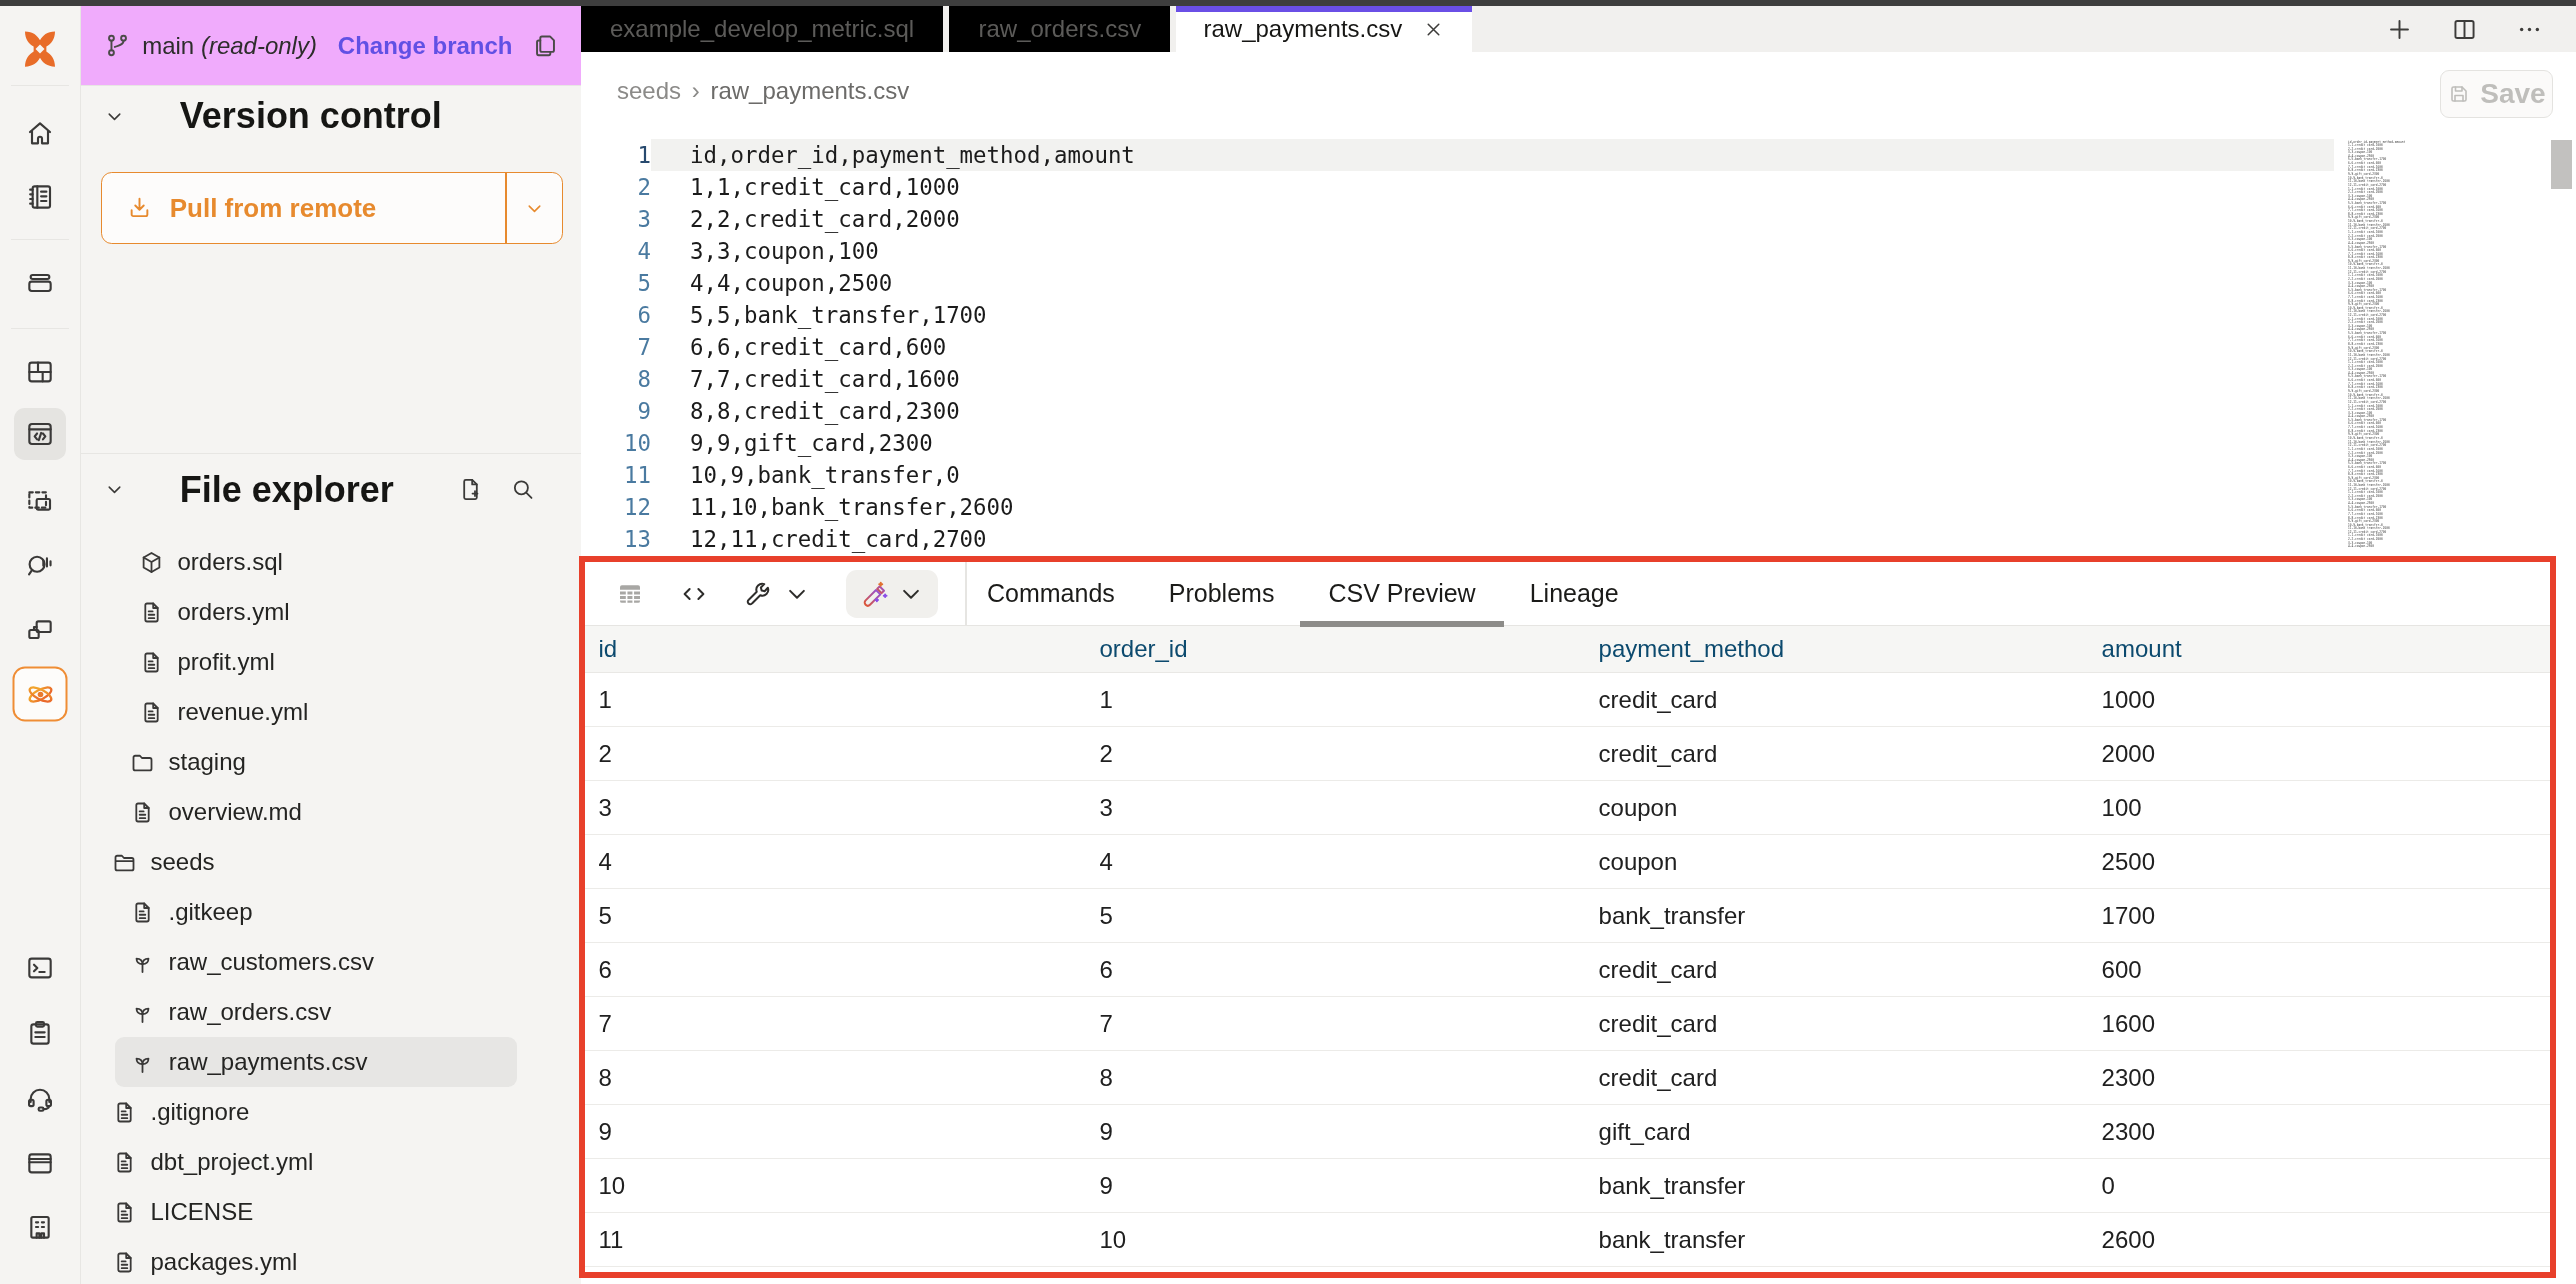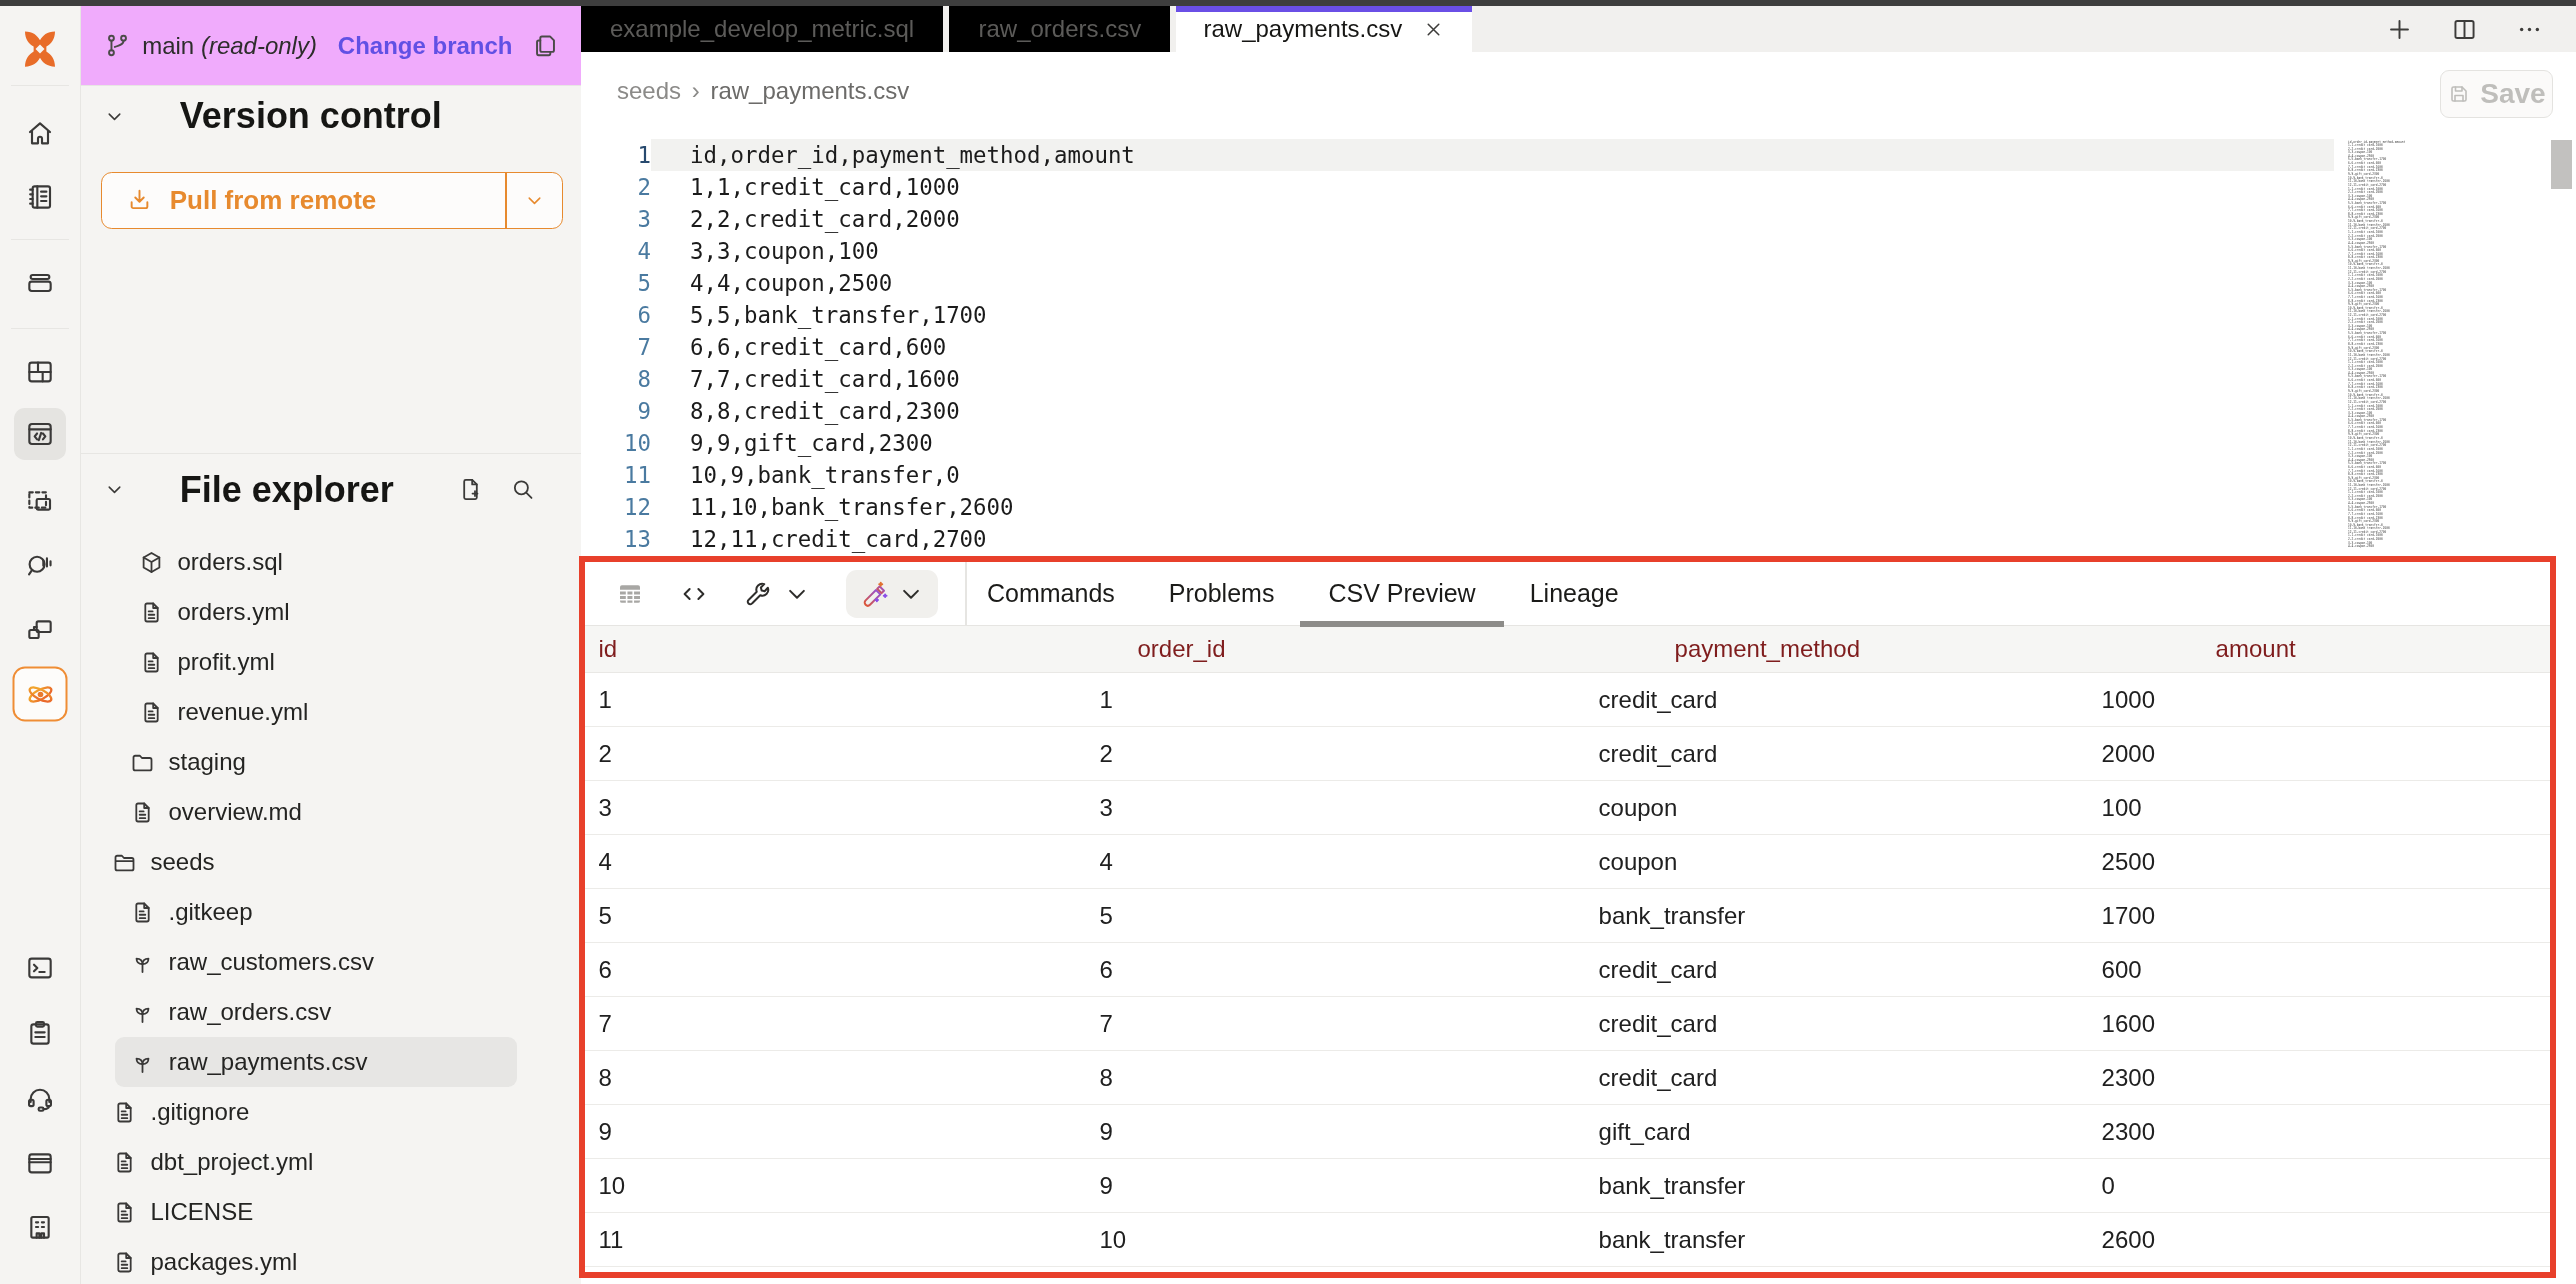--- a/index.html
+++ b/index.html
@@ -27,21 +27,21 @@
               border-bottom:0.9px solid #e7e6e3;display:flex;align-items:center;padding:0 21.5px;}
   .branch-row .icon{width:29px;height:29px;color:#4b4a48;flex:none;}
   .branch-label{font-size:24px;color:#2d2d2b;margin-left:10.7px;white-space:nowrap;}
   .branch-label i{font-style:italic;}
   .change-branch{margin-left:auto;font-size:24px;font-weight:600;color:var(--purple);white-space:nowrap;}
   .copy-btn{width:29px;height:29px;color:#4b4a48;margin-left:18px;flex:none;}
   .section-header{display:flex;align-items:center;gap:14.3px;}
   .vc-header{position:absolute;top:89px;left:21.5px;}
   .chev{width:23px;height:23px;color:#3b3a38;flex:none;}
   .section-title{font-size:36px;font-weight:700;color:#161614;margin-left:40px;}
-  .pull-btn{position:absolute;top:166px;left:19.7px;width:462px;height:57px;border:1.8px solid var(--orange);
+  .pull-btn{position:absolute;top:166px;left:19.7px;width:462px;height:72px;border:1.8px solid var(--orange);
             border-radius:10.7px;background:#fdfcfb;display:flex;align-items:stretch;color:var(--orange);}
   .pull-main{flex:1;display:flex;align-items:center;gap:16px;padding-left:23px;font-size:26px;font-weight:700;}
   .pull-main .icon{width:29px;height:29px;}
   .pull-divider{width:1.8px;background:var(--orange);}
   .pull-caret{width:55px;display:flex;align-items:center;justify-content:center;}
   .pull-caret .icon{width:23px;height:23px;}
   .sidebar-divider{position:absolute;top:447px;left:0;right:0;height:0.9px;background:#e7e6e3;}
   .fe-header{position:absolute;top:463px;left:21.5px;right:45px;height:41px;display:flex;gap:14.3px;}
   .fe-actions{margin-left:auto;display:flex;gap:25px;color:#3b3a38;}
   .fe-actions .icon{width:27px;height:27px;}
@@ -87,21 +87,21 @@
   .ptool-icons{display:flex;align-items:center;gap:34px;padding:0 27px 0 30px;align-self:stretch;}
   .ptool-icons .icon{width:30px;height:30px;color:#2e2d2b;}
   .ptool-group{display:flex;align-items:center;gap:9px;}
   .chev-sm{width:21.5px;height:21.5px;color:#8b8a88;}
   .wand-pill{display:flex;align-items:center;gap:7.2px;background:#f1f0ed;border-radius:10.7px;padding:9px 12.5px;}
   .ptool-divider{width:1.8px;align-self:stretch;background:#e6e5e2;}
   .panel-tabs{display:flex;gap:54px;margin-left:20px;height:100%;align-items:center;font-size:25px;color:#1b1b19;}
   .panel-tab{position:relative;height:100%;display:flex;align-items:center;white-space:nowrap;}
   .panel-tab.active::after{content:"";position:absolute;left:-28px;right:-28px;bottom:-1.8px;height:6.3px;background:#8d8c89;}
   .thead{height:47px;background:#f6f6f4;display:grid;grid-template-columns:25.5% 25.4% 25.6% 23.5%;
-         align-items:center;font-size:24px;color:#7f1d1d;border-bottom:0.9px solid #e9e8e5;gap:38px;}
+         align-items:center;font-size:24px;color:#0c4a6e;border-bottom:0.9px solid #e9e8e5;}
   .thead > div{padding-left:13.4px;}
   .trow{height:54px;display:grid;grid-template-columns:25.5% 25.4% 25.6% 23.5%;align-items:center;
         font-size:24px;color:#202020;border-bottom:0.9px solid #ecebе8;border-bottom:0.9px solid #ecebe8;}
   .trow > div{padding-left:13.4px;}
 </style>
 </head>
 <body>
 
 <div class="screen">
   <div class="top-strip"></div>

